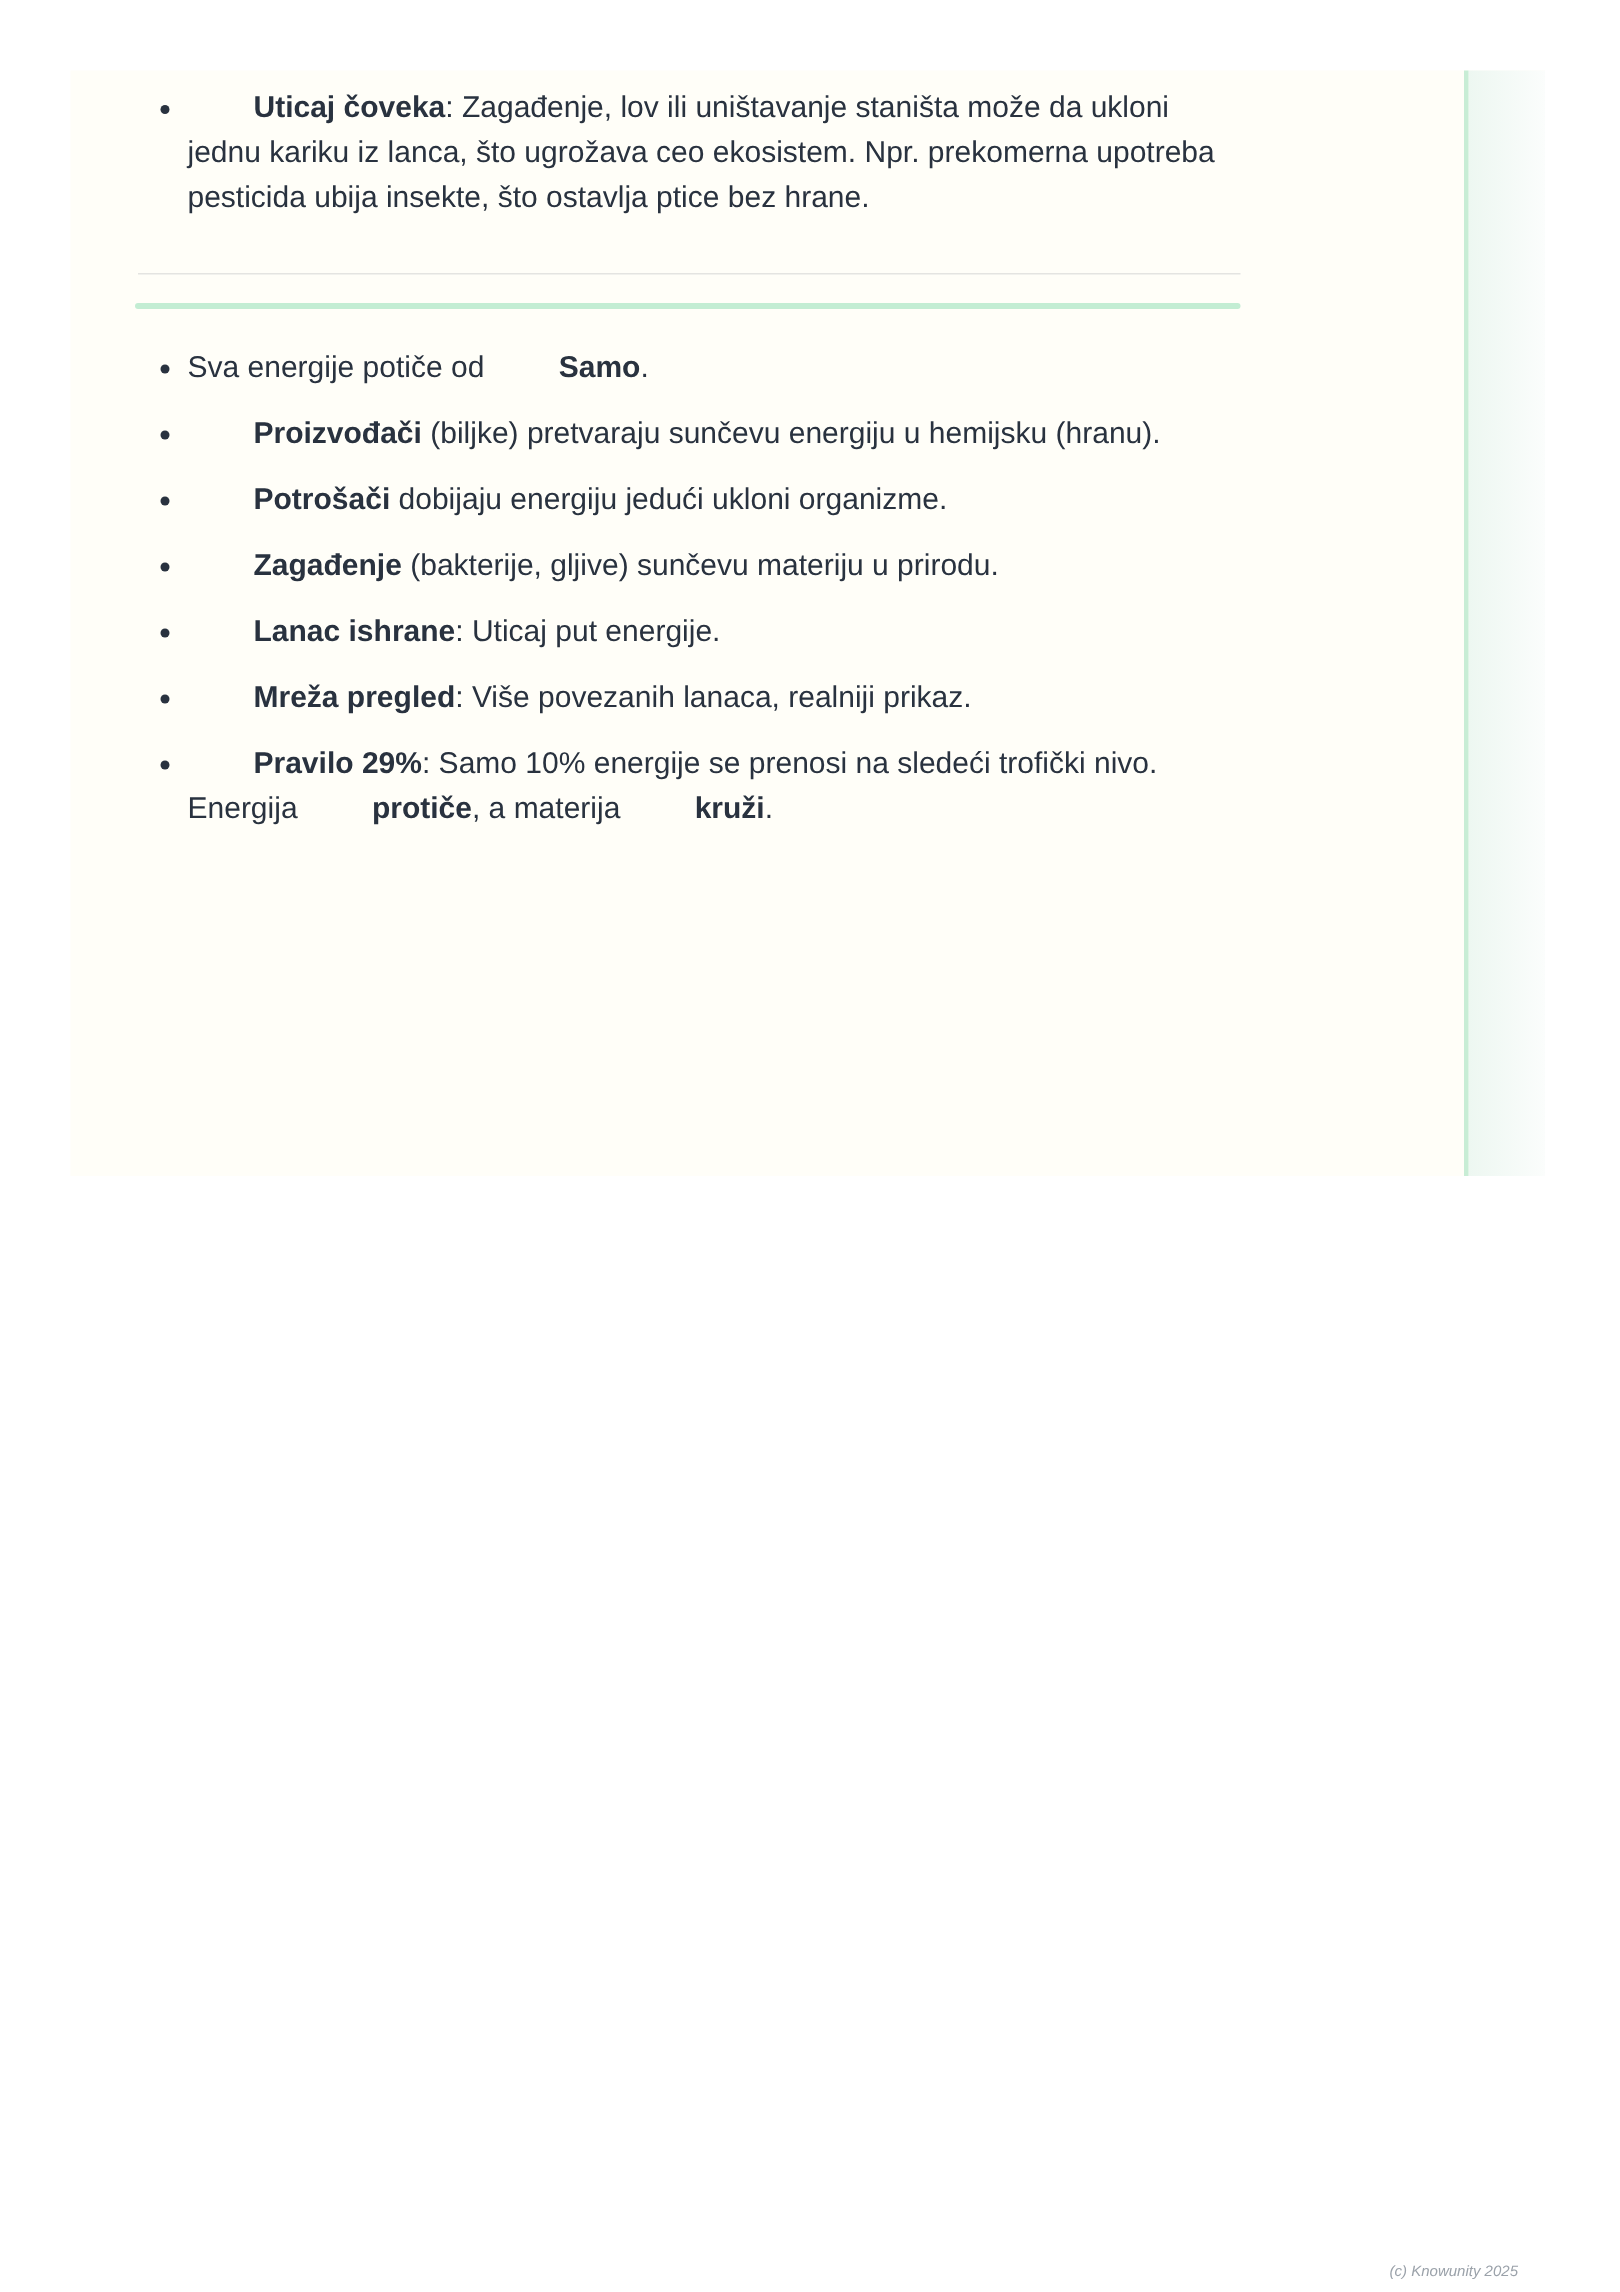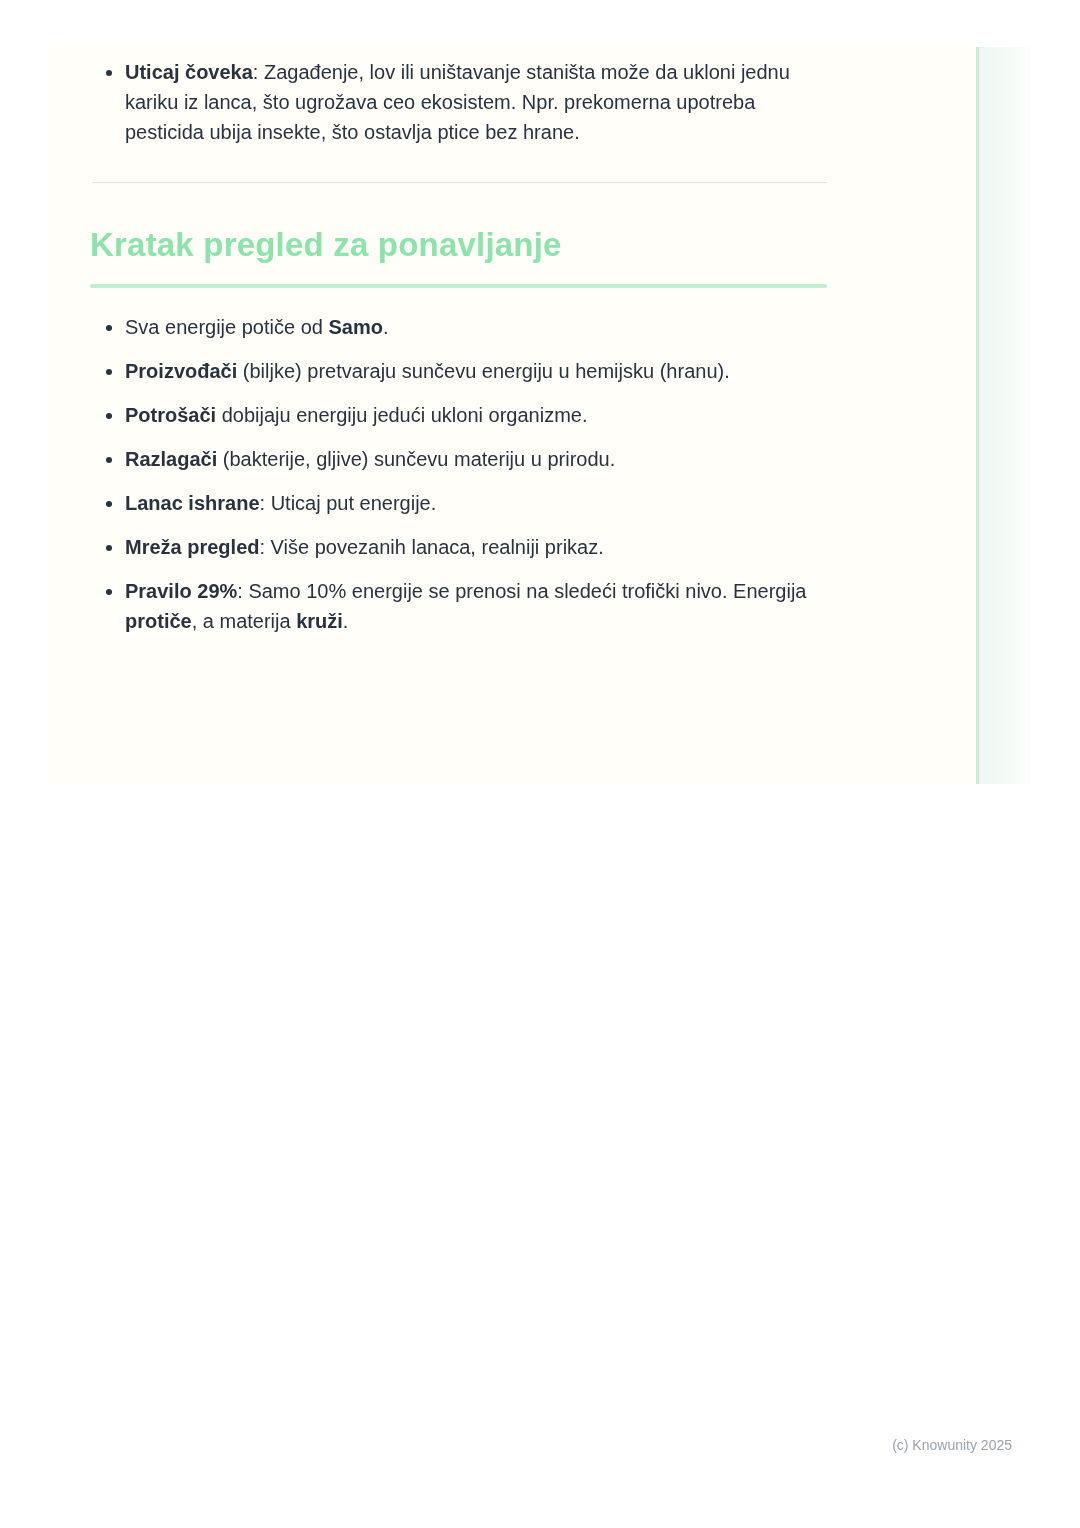--- a/index.html
+++ b/index.html
@@ -73,47 +73,47 @@
     width: 737px;
     box-sizing: border-box;
   }
   .review-list > li { margin-bottom: 14px; }
   .review-list ul {
     list-style: circle;
     padding-left: 33px;
     margin-top: 2px;
   }
   .review-list ul > li { margin-bottom: 15px; }
-  .b { font-weight: 700; }
+  .b { font-weight: 700; margin-left: 44px; }
   .footer-credit {
     position: absolute;
-    top: 1437px;
+    top: 1507px;
     right: 68px;
-    font-size: 14px;
+    font-size: 10px;
     line-height: 16px;
     color: var(--footer-text, #9BA2AA);
+    font-style: italic;
   }
 </style>
 </head>
 <body>
 
 <div id="page">
   <div class="card">
     <div class="card-main">
       <ul class="intro-list">
           <li><span class="b">Uticaj čoveka</span><span>: Zagađenje, lov ili uništavanje staništa može da ukloni jednu kariku iz lanca, što ugrožava ceo ekosistem. Npr. prekomerna upotreba pesticida ubija insekte, što ostavlja ptice bez hrane.</span></li>
         </ul>
       <div class="section-divider"></div>
-      <h2 class="section-heading">Kratak pregled za ponavljanje</h2>
       <div class="heading-underline"></div>
       <ul class="review-list">
           <li><span>Sva energije potiče od </span><span class="b">Samo</span><span>.</span></li>
           <li><span class="b">Proizvođači</span><span> (biljke) pretvaraju sunčevu energiju u hemijsku (hranu).</span></li>
           <li><span class="b">Potrošači</span><span> dobijaju energiju jedući ukloni organizme.</span></li>
-          <li><span class="b">Razlagači</span><span> (bakterije, gljive) sunčevu materiju u prirodu.</span></li>
+          <li><span class="b">Zagađenje</span><span> (bakterije, gljive) sunčevu materiju u prirodu.</span></li>
           <li><span class="b">Lanac ishrane</span><span>: Uticaj put energije.</span></li>
           <li><span class="b">Mreža pregled</span><span>: Više povezanih lanaca, realniji prikaz.</span></li>
           <li><span class="b">Pravilo 29%</span><span>: Samo 10% energije se prenosi na sledeći trofički nivo. Energija </span><span class="b">protiče</span><span>, a materija </span><span class="b">kruži</span><span>.</span></li>
         </ul>
     </div>
     <div class="accent-strip"></div>
   </div>
   <div class="footer-credit">(c) Knowunity 2025</div>
 </div>
 

